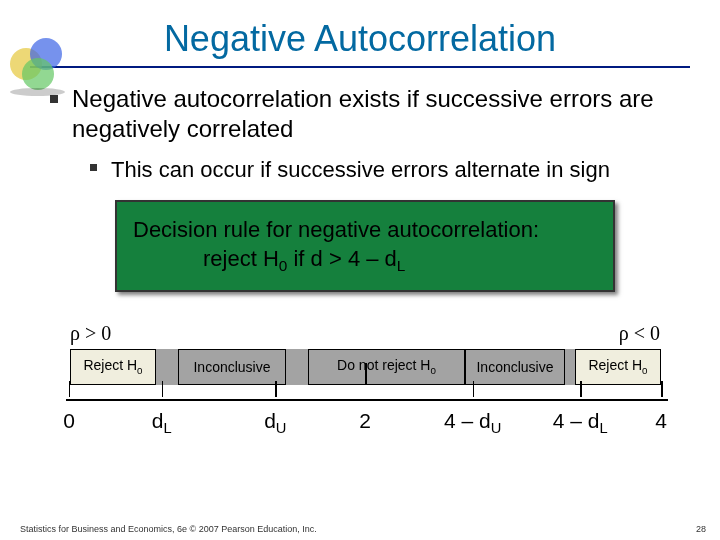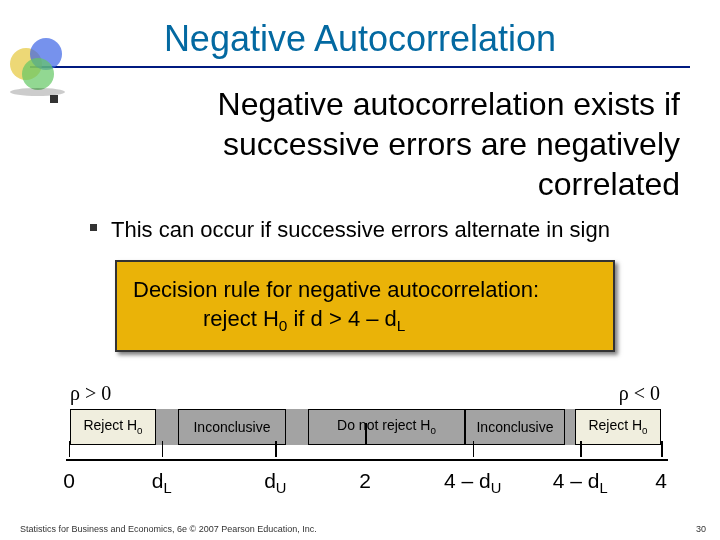--- a/index.html
+++ b/index.html
@@ -9,24 +9,24 @@
   .circle { position: absolute; border-radius: 50%; }
   .c-blue { width: 32px; height: 32px; background: rgba(60,100,230,0.7); left: 20px; top: 10px; }
   .c-yellow { width: 32px; height: 32px; background: rgba(230,200,60,0.7); left: 0; top: 20px; }
   .c-green { width: 32px; height: 32px; background: rgba(100,200,100,0.7); left: 12px; top: 30px; }
   .shadow { position: absolute; left: 0; top: 60px; width: 55px; height: 8px; background: rgba(0,0,0,0.2); border-radius: 50%; }
   .title { text-align: center; font-size: 36px; font-family: Arial, sans-serif; color: #0369a1; }
   .content { padding: 10px 40px 0 50px; }
   .bullet-row { display: flex; align-items: flex-start; margin-bottom: 12px; }
   .bullet { width: 8px; height: 8px; background: #333; margin-top: 11px; margin-right: 14px; flex-shrink: 0; }
   .bullet.small { width: 7px; height: 7px; margin-top: 8px; }
-  .main-text { font-size: 32px; line-height: 1.25; text-align: right; }
+  .main-text { font-size: 24px; line-height: 1.25; }
   .sub-row { margin-left: 40px; }
   .sub-text { font-size: 22px; line-height: 1.25; }
-  .rule-box { margin: 16px auto; width: 500px; background: #eab308; border: 2px solid #333; box-shadow: 3px 3px 4px rgba(0,0,0,0.5); padding: 12px 16px; }
+  .rule-box { margin: 16px auto; width: 500px; background: #15803d; border: 2px solid #333; box-shadow: 3px 3px 4px rgba(0,0,0,0.5); padding: 12px 16px; }
   .rule-line { font-size: 22px; margin: 3px 0; text-align: left; }
   .rule-line.indent { padding-left: 70px; }
   .rho-row { display: flex; justify-content: space-between; padding: 14px 20px 4px 20px; font-size: 20px; font-family: 'Times New Roman', serif; text-align: right; }
   .regions { position: relative; height: 36px; margin: 0 20px; display: flex; }
   .region { border: 1.5px solid #000; display: flex; align-items: center; justify-content: center; font-size: 15px; background: #a3a3a3; flex-shrink: 0; }
   .r-reject { width: 86px; background: #f0eede; }
   .r-gap1 { width: 22px; border: none; }
   .r-inc { width: 108px; }
   .r-gap2 { width: 22px; border: none; }
   .r-donot { width: 157px; }
@@ -120,14 +120,14 @@
       <span class="lbl" style="left:50%">2</span>
       <span class="lbl" style="left:68%"><span>4 – d</span><sub>U</sub></span>
       <span class="lbl" style="left:86%"><span>4 – d</span><sub>L</sub></span>
       <span class="lbl" style="left:99.5%">4</span>
     </div>
   </div>
 </div>
 
 <div class="footer">
   <span>Statistics for Business and Economics, 6e © 2007 Pearson Education, Inc.</span>
-  <span>30</span>
+  <span>28</span>
 </div>
 
 </body></html>

